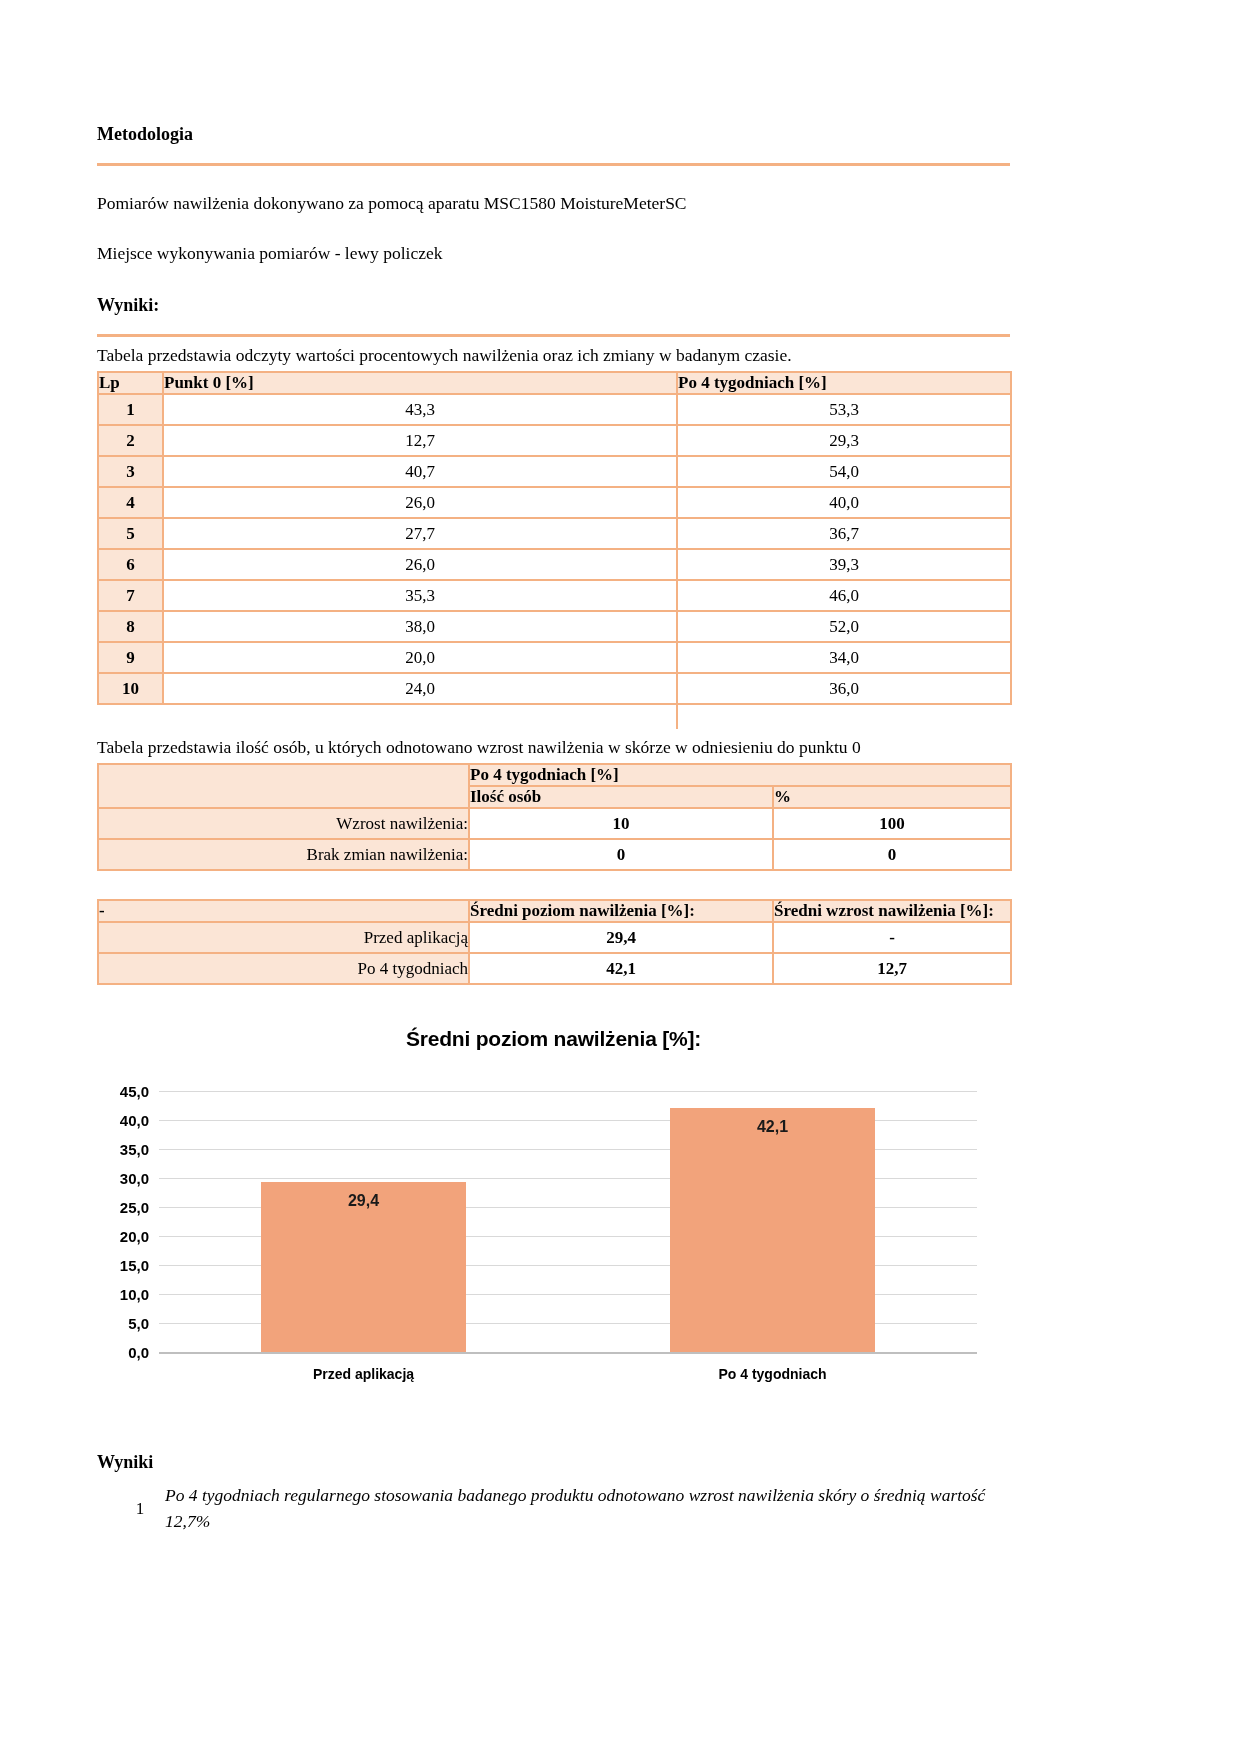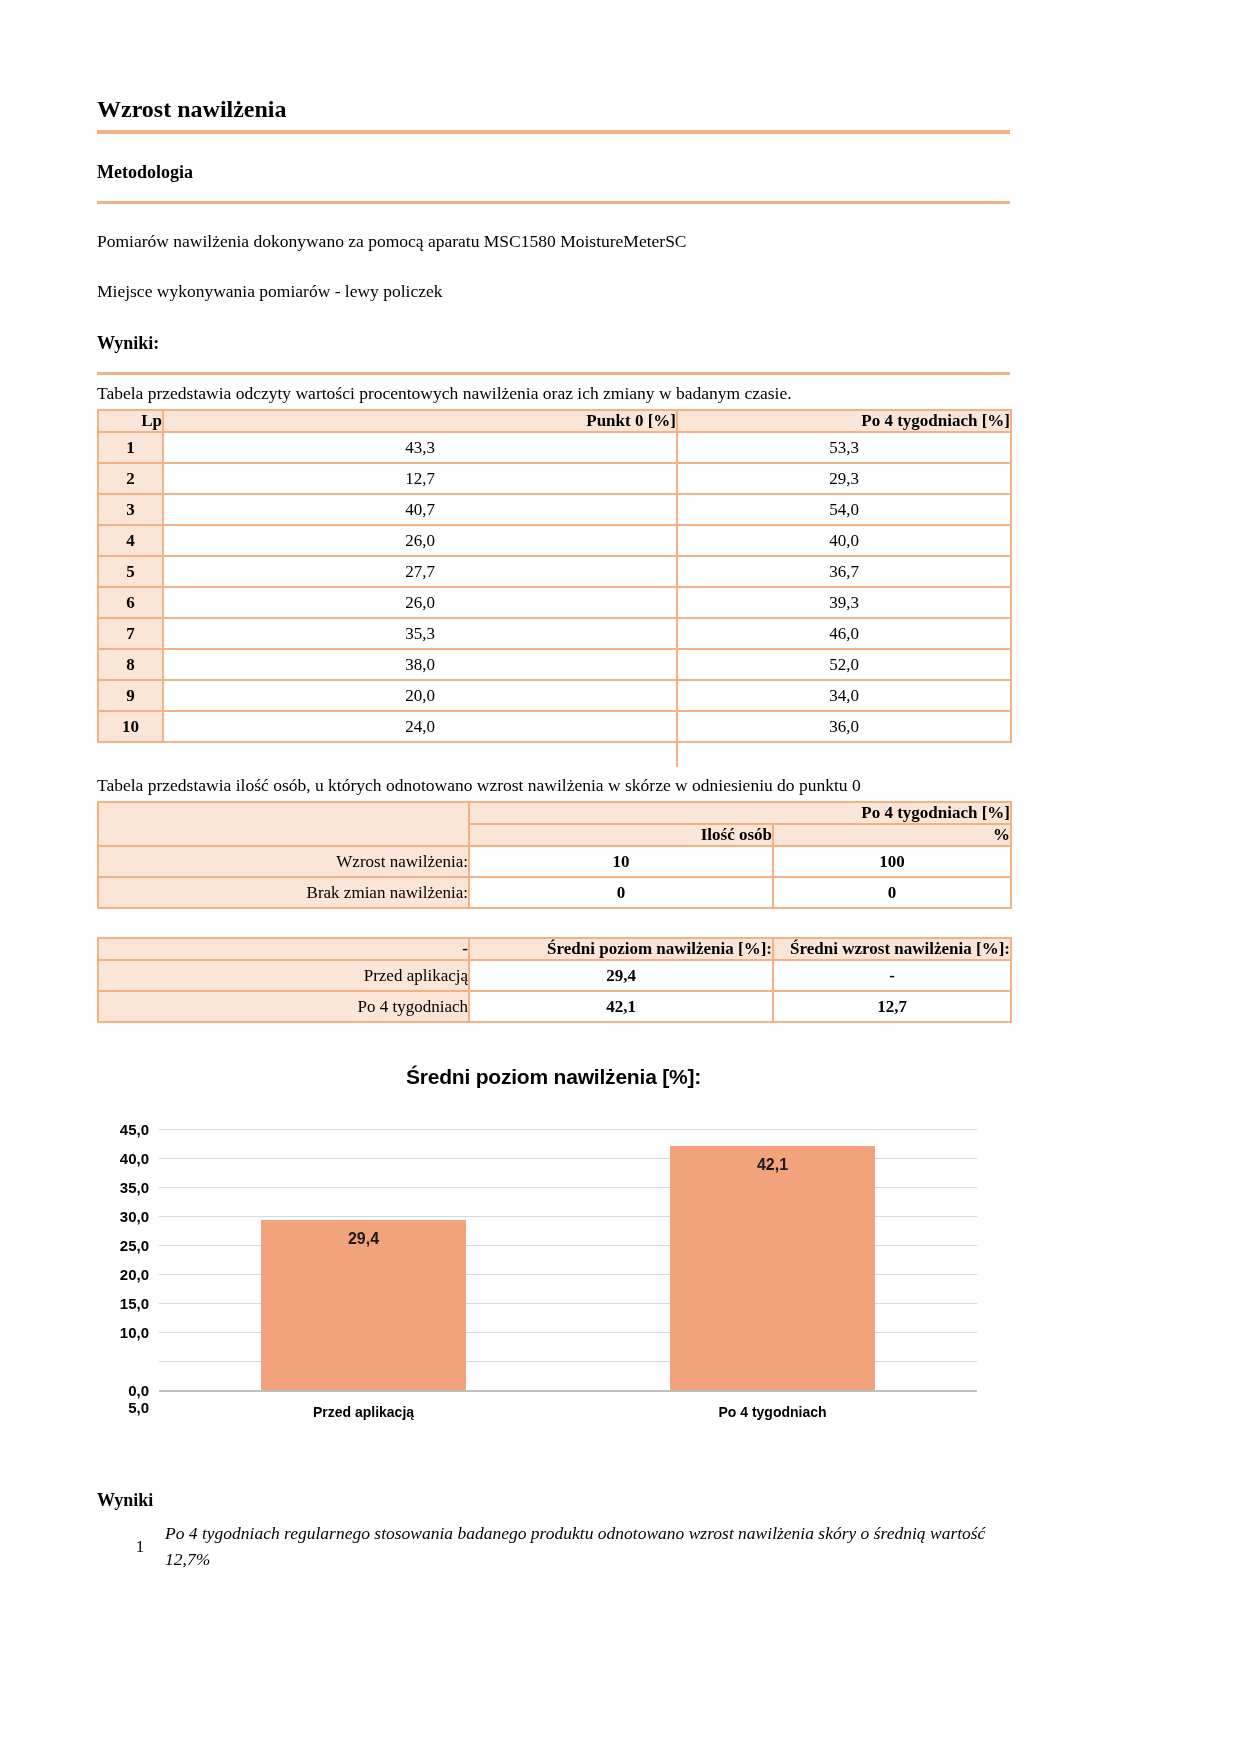--- a/index.html
+++ b/index.html
@@ -17,21 +17,21 @@
     font-family:"Liberation Serif", serif;color:#000;overflow:hidden;
   }
   h1.doc-title{font-size:24px;font-weight:bold;padding-bottom:7px;border-bottom:4px solid var(--accent);}
   h2.section{font-size:18px;font-weight:bold;padding-bottom:18px;border-bottom:3px solid var(--accent);}
   .mt28{margin-top:28px;} .mt30{margin-top:30px;}
   p.body-line{font-size:17.5px;margin-top:26px;line-height:1.35;}
   p.caption{font-size:17.5px;margin-top:8px;margin-bottom:5px;}
 
   table{border-collapse:collapse;width:913px;table-layout:fixed;font-size:17px;}
   table, th, td{border:2px solid var(--accent);}
-  th{background:var(--fill);font-weight:bold;text-align:right;height:20px;margin-left:8px;}
+  th{background:var(--fill);font-weight:bold;text-align:left;height:20px;margin-left:8px;}
   td{height:31px;text-align:center;}
   td.lp{background:var(--fill);font-weight:bold;}
   td.labelcell{background:var(--fill);font-weight:normal;text-align:right;padding-left:6px;}
   td.valcell{font-weight:bold;}
   .t1-c0{width:65px;} .t1-c1{width:514px;} .t1-c2{width:334px;}
   .t2-c0{width:371px;} .t2-c1{width:304px;} .t2-c2{width:238px;}
   td.blank{background:var(--fill);}
 
   .stub{height:24px;width:0;margin-left:579px;border-left:2px solid var(--accent);}
 
@@ -55,21 +55,20 @@
   .conclusions-heading{font-size:18px;font-weight:bold;margin-top:64px;}
   .conclusion-item{display:flex;align-items:center;margin-top:10px;}
   .conclusion-num{width:42px;margin-left:22px;text-align:center;font-size:17px;flex:none;}
   .conclusion-text{font-size:17.5px;line-height:1.45;margin-left:4px;max-width:845px;font-style:italic;}
 </style>
 </head>
 <body>
 
 <div class="page">
 
-  <h1 class="doc-title">Wzrost nawilżenia</h1>
 
   <h2 class="section mt28">Metodologia</h2>
   <p class="body-line">Pomiarów nawilżenia dokonywano za pomocą aparatu MSC1580 MoistureMeterSC</p>
   <p class="body-line">Miejsce wykonywania pomiarów - lewy policzek</p>
 
   <h2 class="section mt30">Wyniki:</h2>
   <p class="caption">Tabela przedstawia odczyty wartości procentowych nawilżenia oraz ich zmiany w badanym czasie.</p>
 
   <table>
     <colgroup>
@@ -200,21 +199,21 @@
     <div class="plot-wrap">
       <div class="yticks">
           <div class="ytick" style="top: 0px;">45,0</div>
           <div class="ytick" style="top: 29px;">40,0</div>
           <div class="ytick" style="top: 58px;">35,0</div>
           <div class="ytick" style="top: 87px;">30,0</div>
           <div class="ytick" style="top: 116px;">25,0</div>
           <div class="ytick" style="top: 145px;">20,0</div>
           <div class="ytick" style="top: 174px;">15,0</div>
           <div class="ytick" style="top: 203px;">10,0</div>
-          <div class="ytick" style="top: 232px; margin-top: 46px;">5,0</div>
+          <div class="ytick" style="top: 232px;">5,0</div>
           <div class="ytick" style="top: 261px;">0,0</div>
         </div>
       <div class="plot">
           <div class="gridline" style="top: 0px;"></div>
           <div class="gridline" style="top: 29px;"></div>
           <div class="gridline" style="top: 58px;"></div>
           <div class="gridline" style="top: 87px;"></div>
           <div class="gridline" style="top: 116px;"></div>
           <div class="gridline" style="top: 145px;"></div>
           <div class="gridline" style="top: 174px;"></div>

